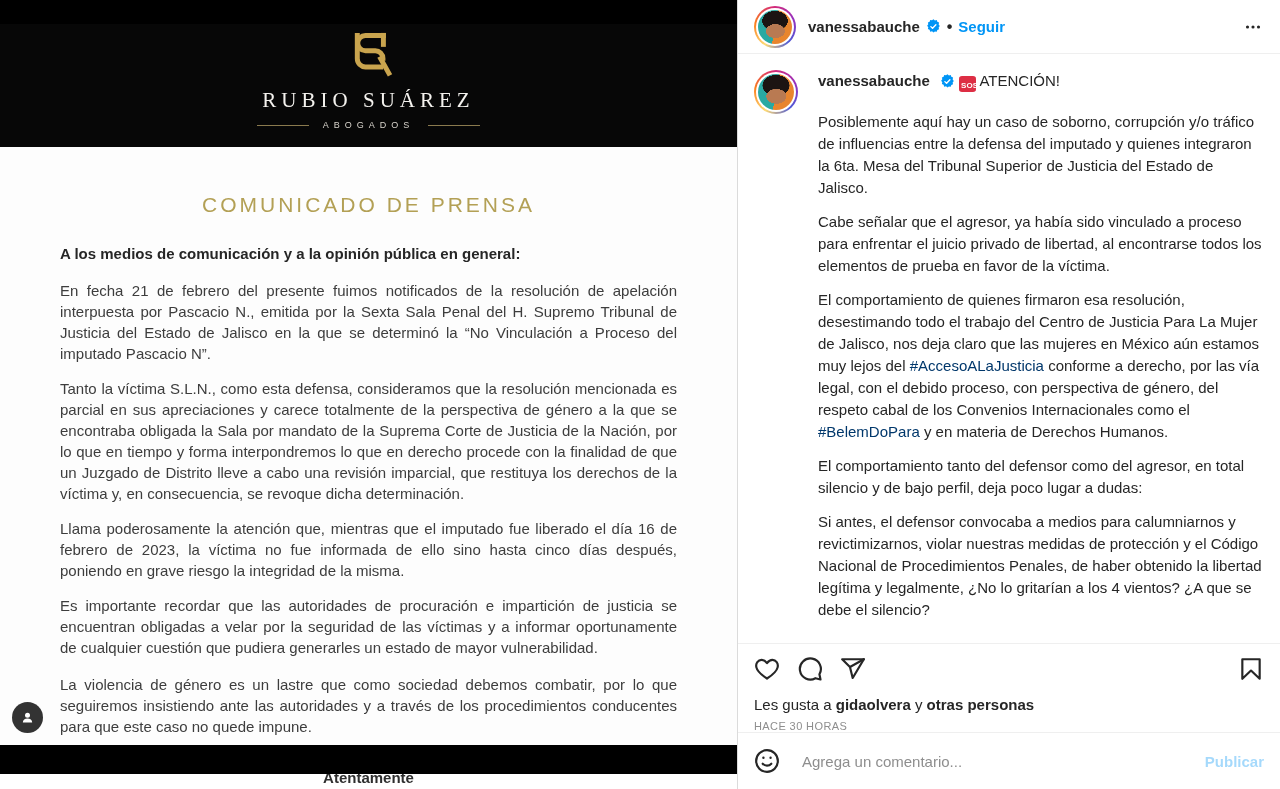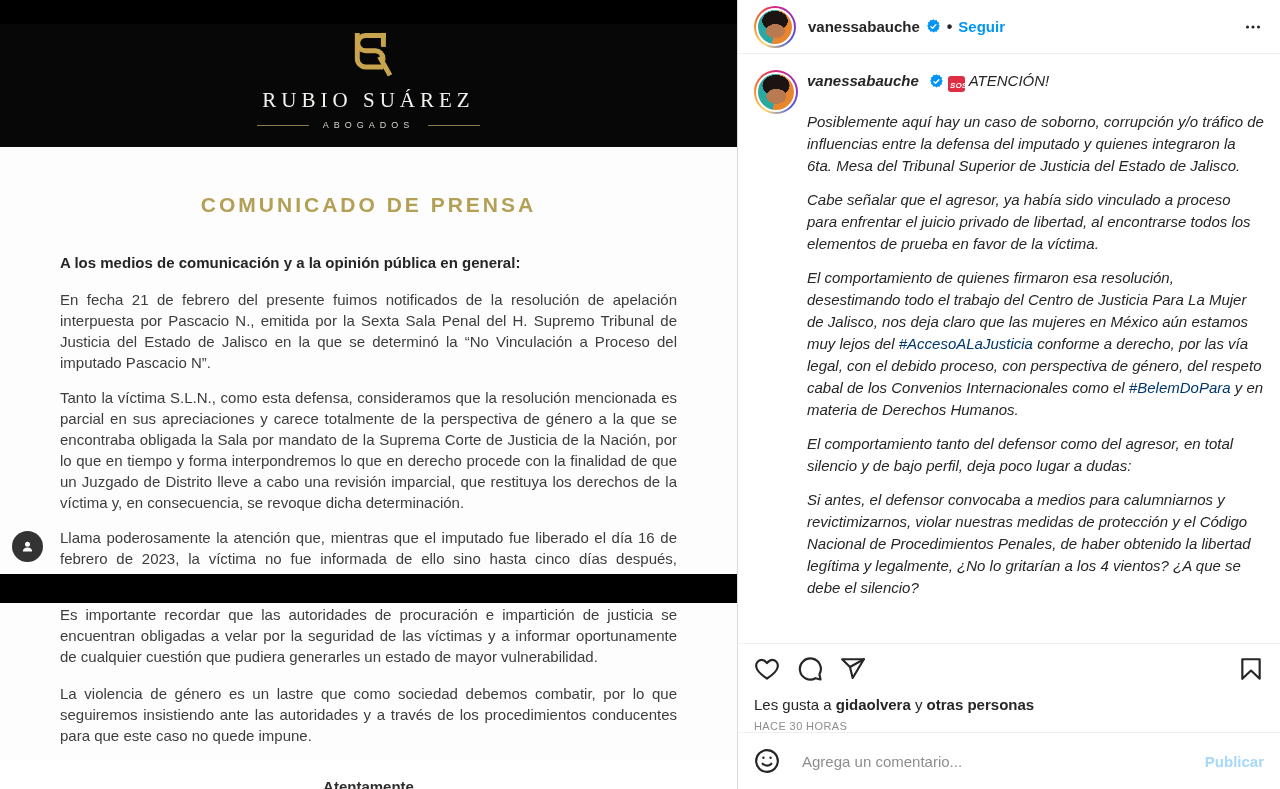--- a/index.html
+++ b/index.html
@@ -1,34 +1,34 @@
 <!DOCTYPE html>
 <html><head>
 <meta charset="utf-8">
 <style>
   * { margin:0; padding:0; box-sizing:border-box; }
   html,body { width:1280px; height:789px; overflow:hidden; background:#fff;
               font-family:"Liberation Sans", sans-serif; }
   .stage { position:relative; width:1280px; height:789px; display:flex; }
 
   
-  .left-pane { position:relative; width:737px; height:603px; background:#070707; flex:0 0 737px; }
+  .left-pane { position:relative; width:737px; height:774px; background:#070707; flex:0 0 737px; }
   .img-topstrip { position:absolute; top:0; left:0; right:0; height:24px; background:#000; }
   .logo-block { position:absolute; top:30px; left:0; right:0; text-align:center; color:#fff; }
   .monogram { display:block; margin:0 auto 4px auto; }
   .brand-name { font-family:"Liberation Serif", serif; font-size:21px; letter-spacing:5px;
                 color:#f4f2ee; font-weight:400; }
   .brand-sub { display:flex; align-items:center; justify-content:center; gap:14px; margin-top:7px; }
   .brand-sub span.txt { font-size:9px; letter-spacing:5px; color:#d8d4cc; }
   .brand-sub .rule { width:52px; height:1px; background:#8a7a4e; }
 
   .doc-white { position:absolute; top:147px; left:0; width:737px; height:613px;
                background:#fdfdfd; padding:46px 60px 0 60px; }
-  .doc-title { text-align:center; color:#b3a055; font-size:21px; font-weight:700;
-               letter-spacing:3px; margin-bottom:35px; }
+  .doc-title { text-align:center; color:#b3a055; font-size:21px; font-weight:400;
+               letter-spacing:3px; margin-bottom:26px; }
   .doc-p { font-size:15px; line-height:21px; color:#3d3d3d; text-align:justify;
            margin-bottom:14px; }
   .doc-p.doc-bold { font-weight:700; color:#262626; text-align:left; margin-bottom:16px; }
   .doc-p.tight { margin-bottom:16px; }
   .doc-signature { text-align:center; margin-top:30px; font-weight:700; color:#2e2e2e;
                    font-size:15px; line-height:22px; }
   .img-bottomstrip { position:absolute; bottom:0; left:0; right:0; height:29px; background:#000; }
   .tag-circle { position:absolute; left:12px; bottom:41px; width:31px; height:31px;
                 border-radius:50%; background:#333; display:flex; align-items:center;
                 justify-content:center; cursor:pointer; }
@@ -49,21 +49,21 @@
               linear-gradient(100deg,#2aa9a2 50%,#e8852e 50%);}
   .avatar.sz-h { width:34px; height:34px; }
   .avatar.sz-c { width:36px; height:36px; }
   .uname { font-size:15px; font-weight:700; color:#262626; }
   .hdr-left { display:flex; align-items:center; gap:6px; flex:1; }
   .dot-sep { color:#262626; font-weight:700; }
   .follow { color:#0095f6; font-weight:700; font-size:15px; cursor:pointer; }
   .more-dots { margin-left:auto; cursor:pointer; display:flex; }
 
   .caption-zone { flex:1 1 auto; overflow:hidden; padding:16px 16px 0 16px;
-                  display:flex; gap:9px;font-style:italic; }
+                  display:flex; gap:20px; }
   .cap-text { flex:1; font-size:15px; line-height:22px; color:#262626; }
   .cap-head { margin-bottom:19px; }
   .cap-head .uname { margin-right:6px; }
   .sos-badge { display:inline-block; background:#dd2e44; color:#fff; font-size:8px;
                font-weight:700; border-radius:3px; padding:3px 2px; width:17px; height:16px;
                text-align:center; vertical-align:-2px; letter-spacing:0; line-height:10px;
                border-top:2px solid #dd2e44; border-bottom:2px solid #dd2e44; }
   .cap-p { margin-bottom:12px; }
   .hashtag { color:#00376b; cursor:pointer; }
 

